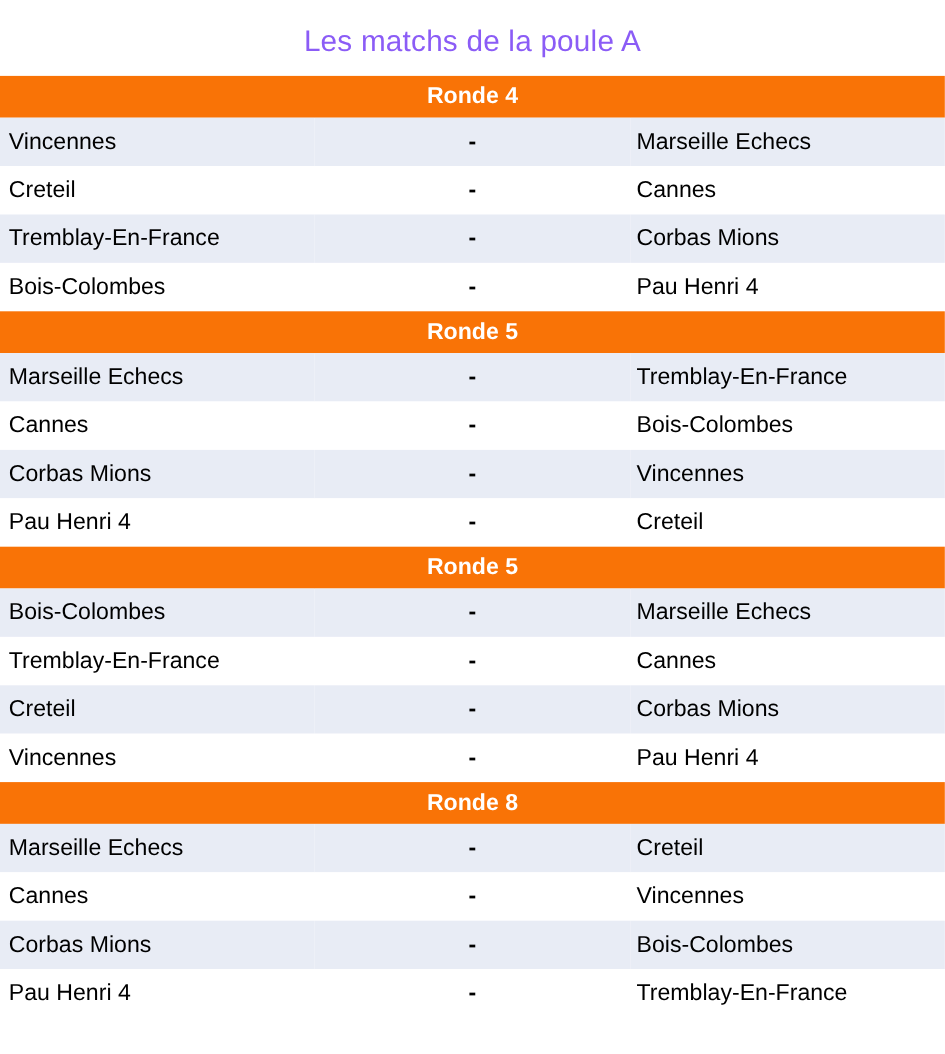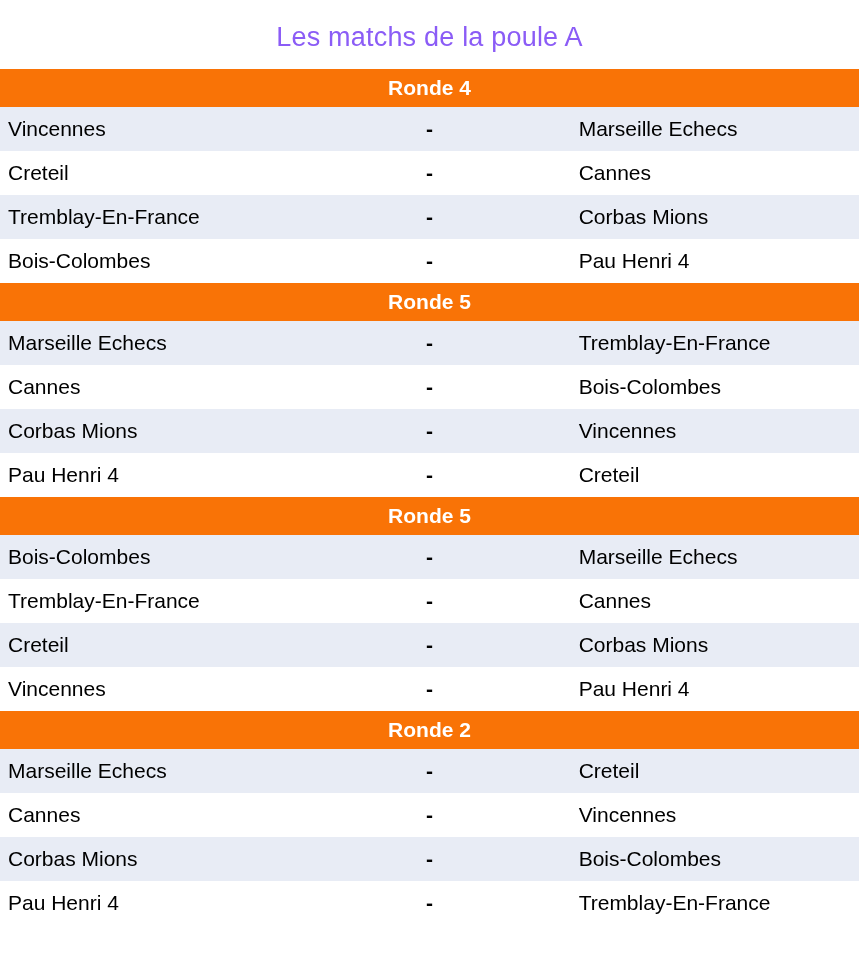--- a/index.html
+++ b/index.html
@@ -156,21 +156,21 @@
         <td class="cell-sep">-</td>
         <td class="cell-away">Corbas Mions</td>
       </tr>
       <tr class="match-row row-plain">
         <td class="cell-home">Vincennes</td>
         <td class="cell-sep">-</td>
         <td class="cell-away">Pau Henri 4</td>
       </tr>
 
       <tr class="round-header">
-        <td colspan="3">Ronde 2</td>
+        <td colspan="3">Ronde 8</td>
       </tr>
       <tr class="match-row row-shaded">
         <td class="cell-home">Marseille Echecs</td>
         <td class="cell-sep">-</td>
         <td class="cell-away">Creteil</td>
       </tr>
       <tr class="match-row row-plain">
         <td class="cell-home">Cannes</td>
         <td class="cell-sep">-</td>
         <td class="cell-away">Vincennes</td>

